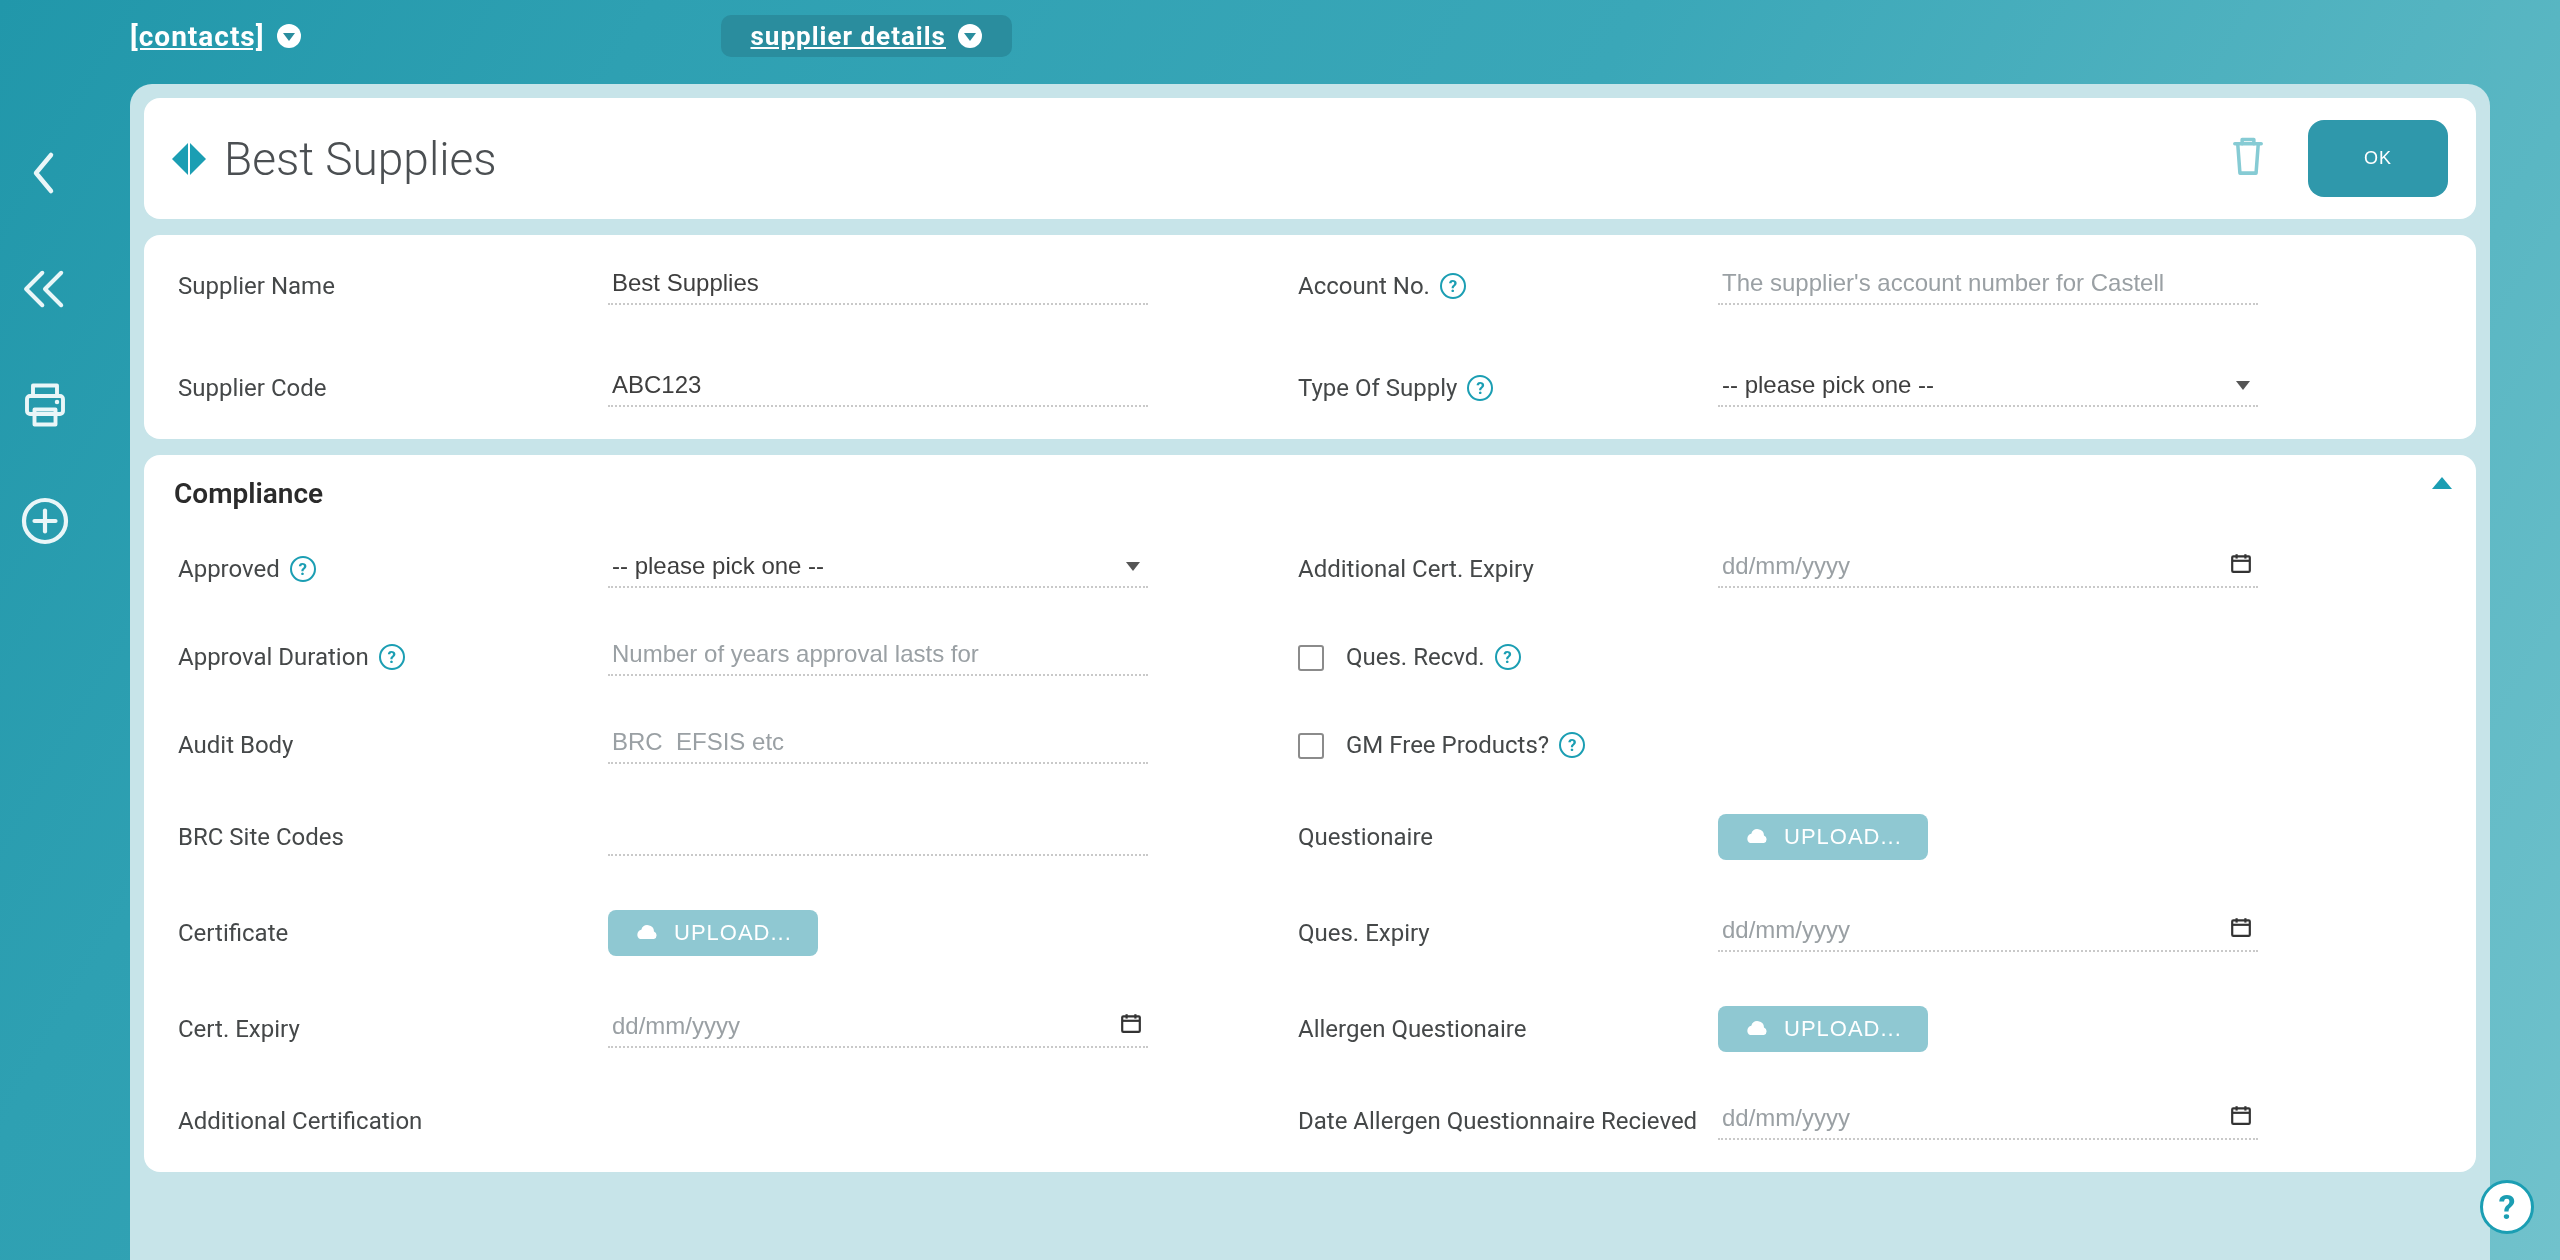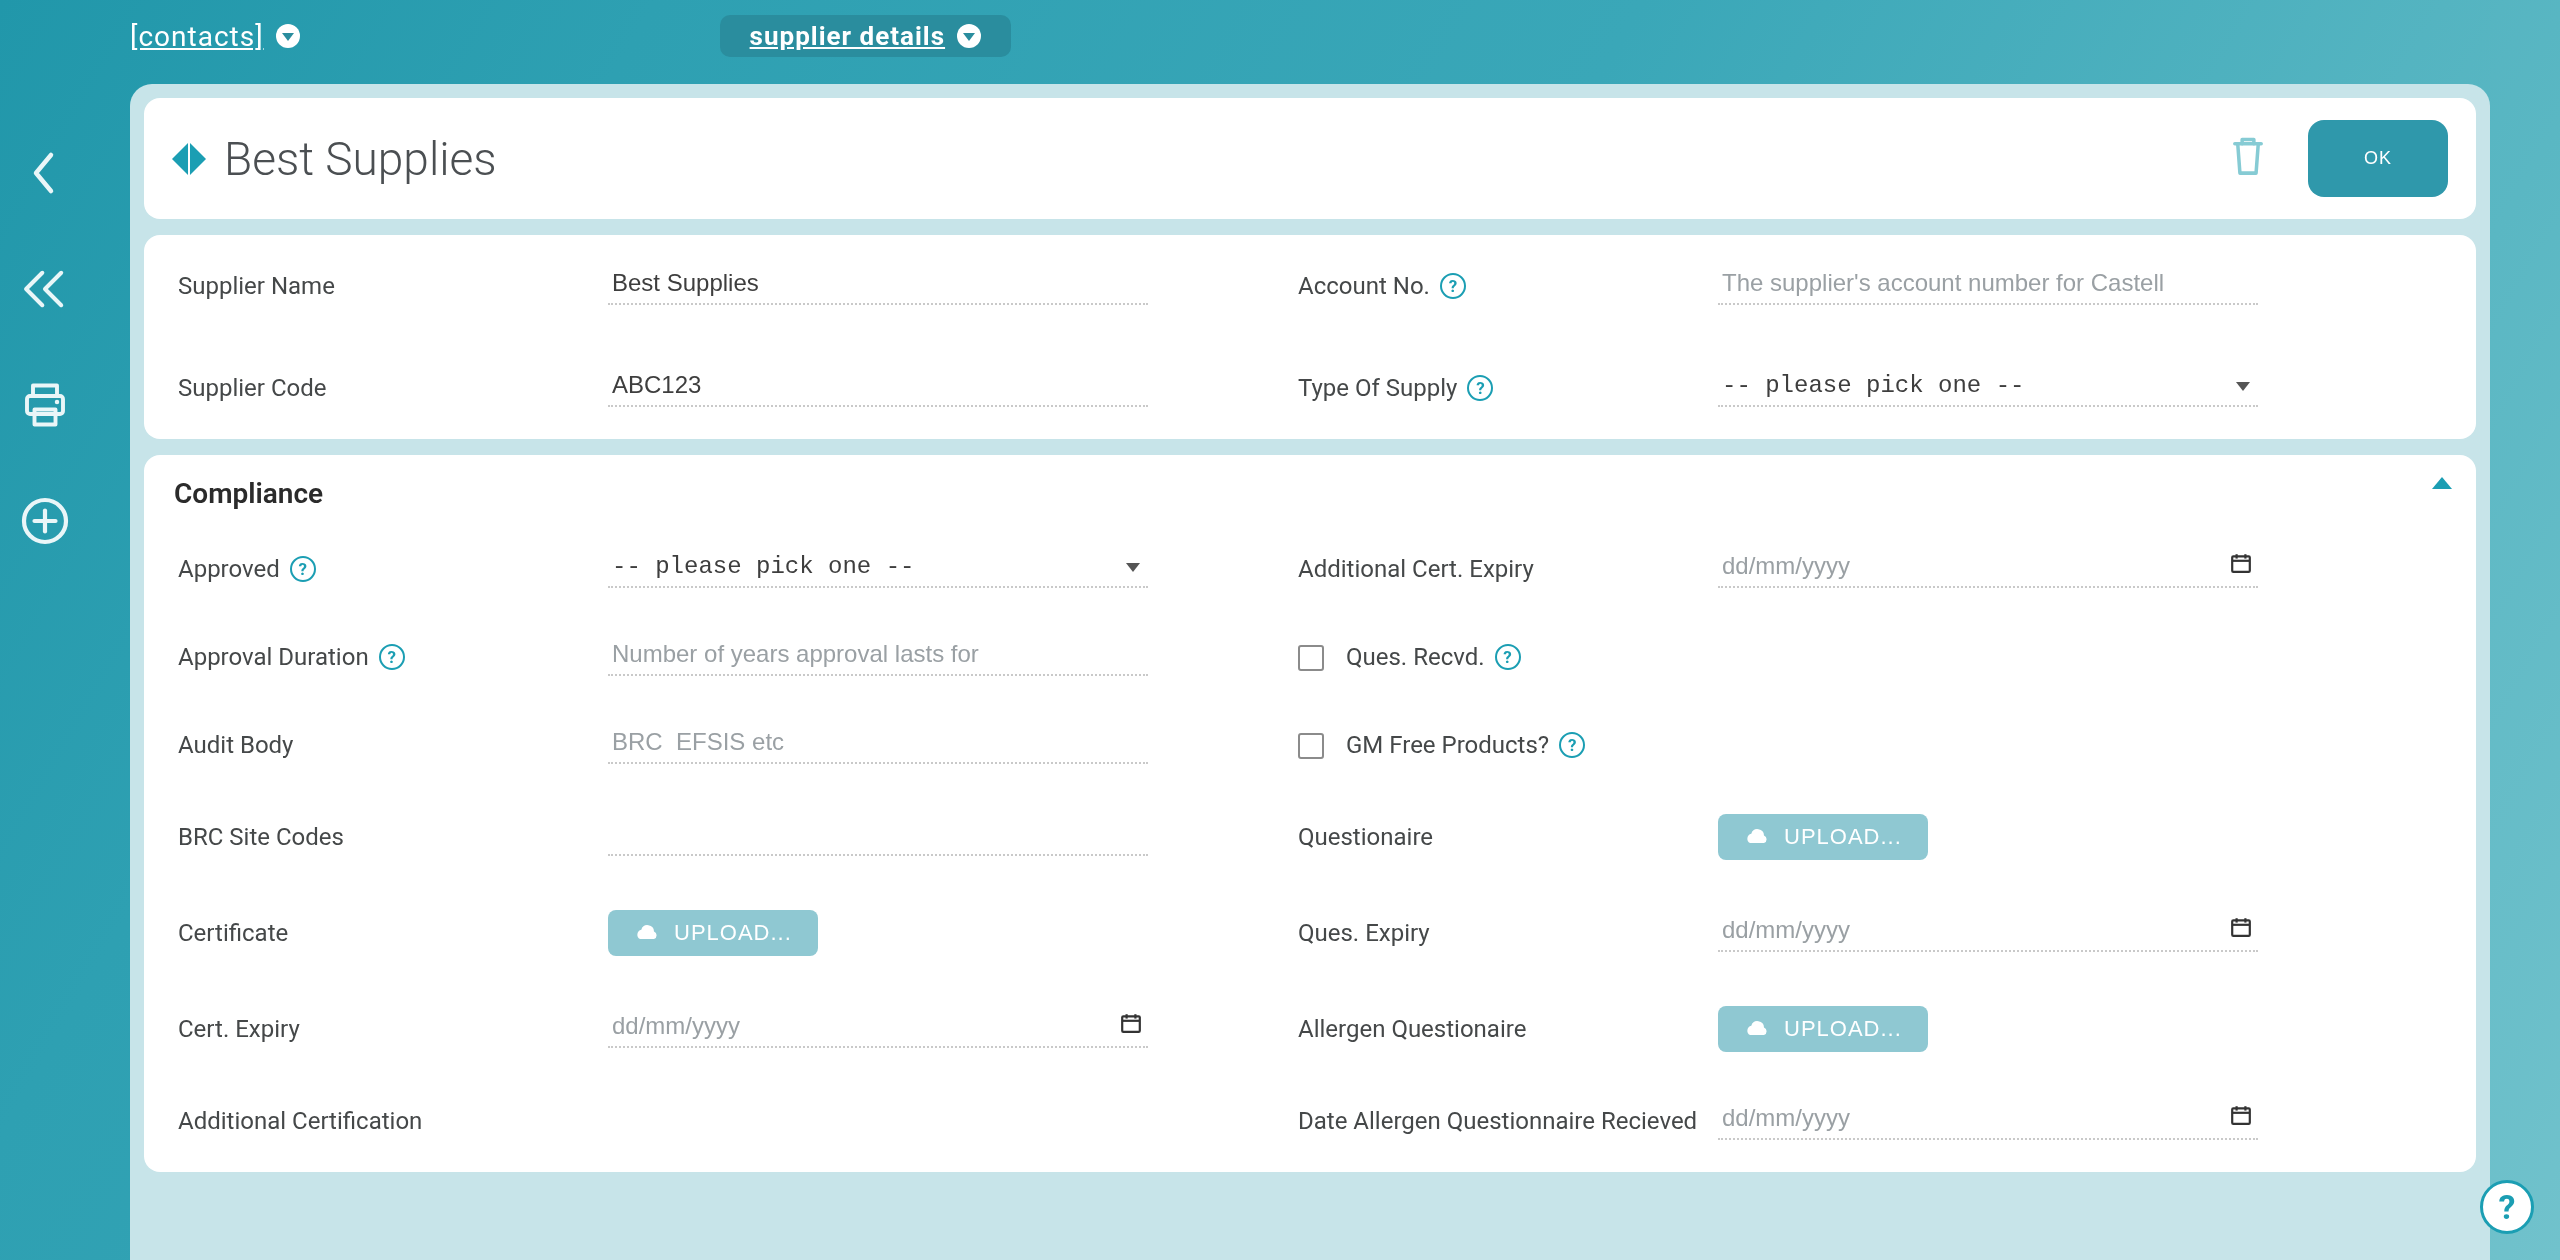--- a/index.html
+++ b/index.html
@@ -37,21 +37,21 @@
     width:56px;height:56px;display:flex;align-items:center;justify-content:center;
     color:#dff1f4;cursor:pointer;position:relative;
   }
   .rail-btn svg{stroke:#eaf6f8;}
 
   
   .topnav{
     position:absolute;left:130px;top:6px;height:60px;display:flex;align-items:center;gap:420px;
   }
   .crumb{
-    font-size:28px;font-weight:400;color:#fff;text-decoration:underline;letter-spacing:1px;
+    font-size:28px;font-weight:700;color:#fff;text-decoration:underline;letter-spacing:1px;
     display:flex;align-items:center;gap:12px;cursor:pointer;justify-content:center;
   }
   .crumb-pill{
     display:flex;align-items:center;gap:12px;
     background:#2a8d9e;border-radius:10px;padding:6px 30px;
     font-size:26px;font-weight:700;color:#fff;text-decoration:underline;letter-spacing:1px;
     cursor:pointer;
   }
   .chev-circle{
     width:24px;height:24px;border-radius:50%;background:#fff;display:inline-flex;
@@ -100,21 +100,21 @@
     width:26px;height:26px;border:2px solid var(--accent);border-radius:50%;
     display:inline-flex;align-items:center;justify-content:center;color:var(--accent);
     font-size:17px;font-weight:700;cursor:pointer;
   }
   .field{
     border:none;border-bottom:2px dotted #c9c9c9;font-size:24px;padding:2px 4px 6px;
     width:100%;background:transparent;color:#3e3e3e;outline:none;
   }
   .field::placeholder{color:var(--placeholder);}
   .select-wrap{position:relative;width:100%;}
-  .select-wrap .field{padding-right:28px;font-family:Liberation Mono, monospace;}
+  .select-wrap .field{padding-right:28px;}
   .select-wrap::after{
     content:"";position:absolute;right:8px;top:12px;
     border-left:7px solid transparent;border-right:7px solid transparent;border-top:9px solid #555;
     pointer-events:none;
   }
   .date-wrap{position:relative;width:100%;}
   .date-wrap .field{padding-right:32px;}
   .date-wrap .cal{
     position:absolute;right:6px;top:2px;width:22px;height:22px;pointer-events:none;
   }

